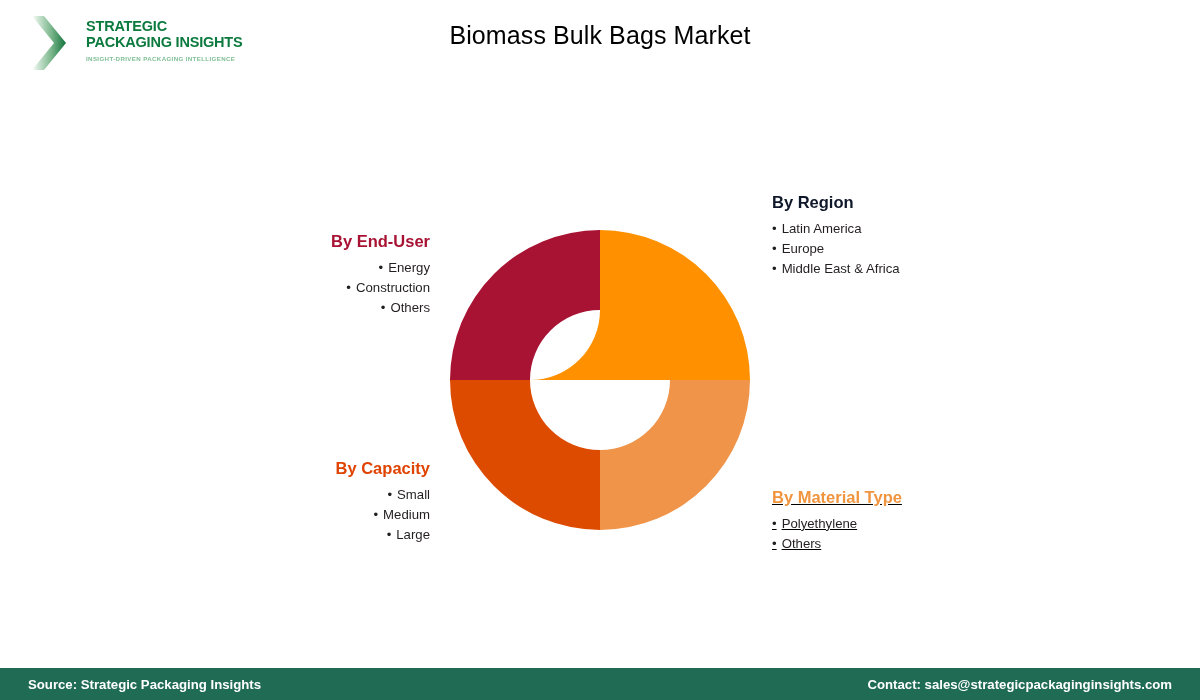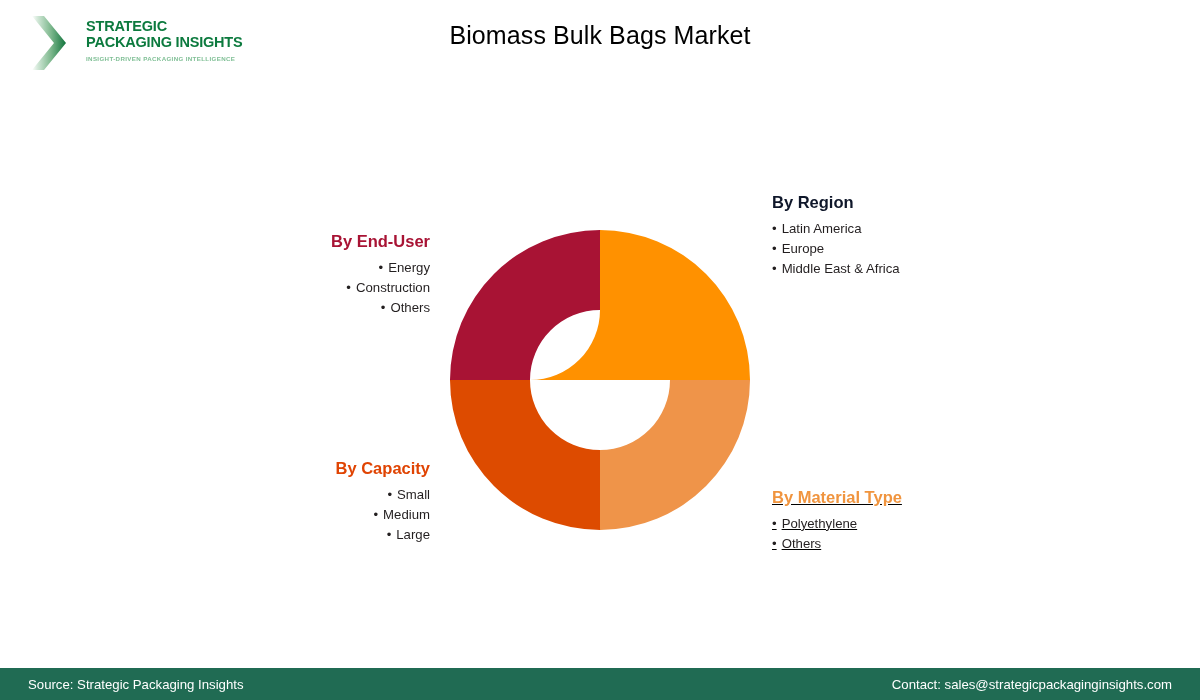--- a/index.html
+++ b/index.html
@@ -117,21 +117,21 @@
     height: 32px;
     background: #206b53;
     display: flex;
     align-items: center;
     justify-content: space-between;
     padding: 0 28px;
   }
   .footer-text {
     color: #ffffff;
     font-size: 13.2px;
-    font-weight: normal;
+    font-weight: bold;
     white-space: nowrap;
   }
 </style>
 </head>
 <body>
 
 <div class="logo-block">
   <span class="logo-mark">
     <svg width="42" height="58" viewBox="0 0 42 58">
       <defs>

